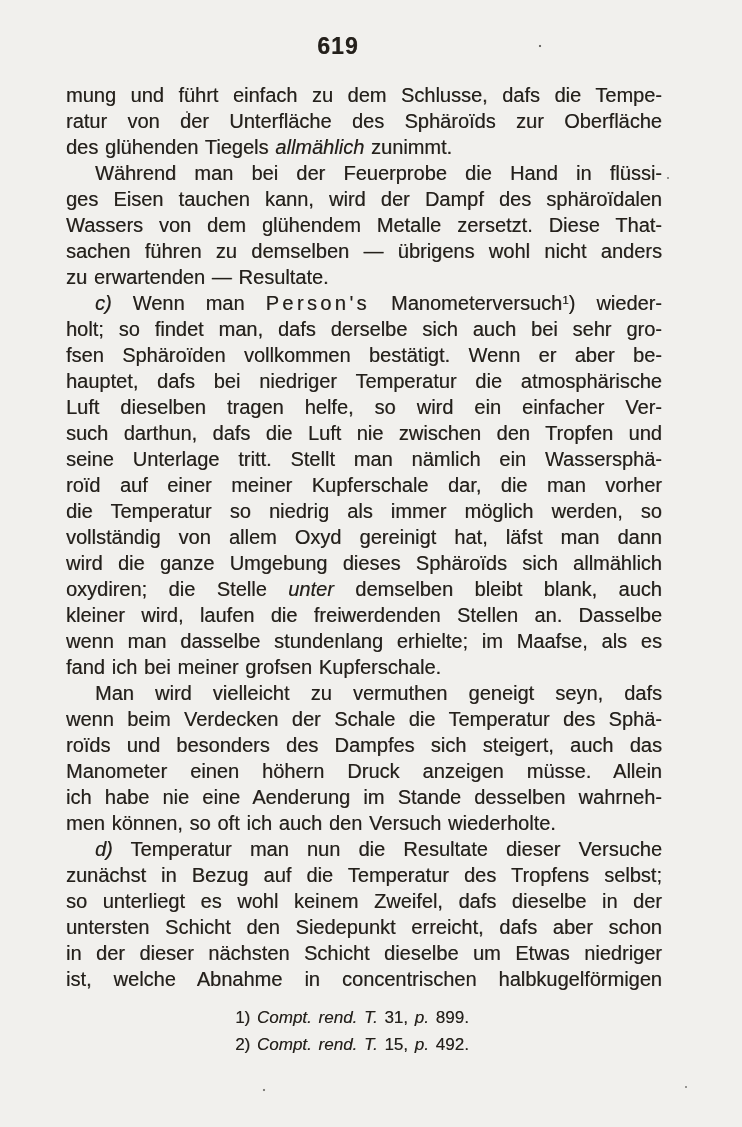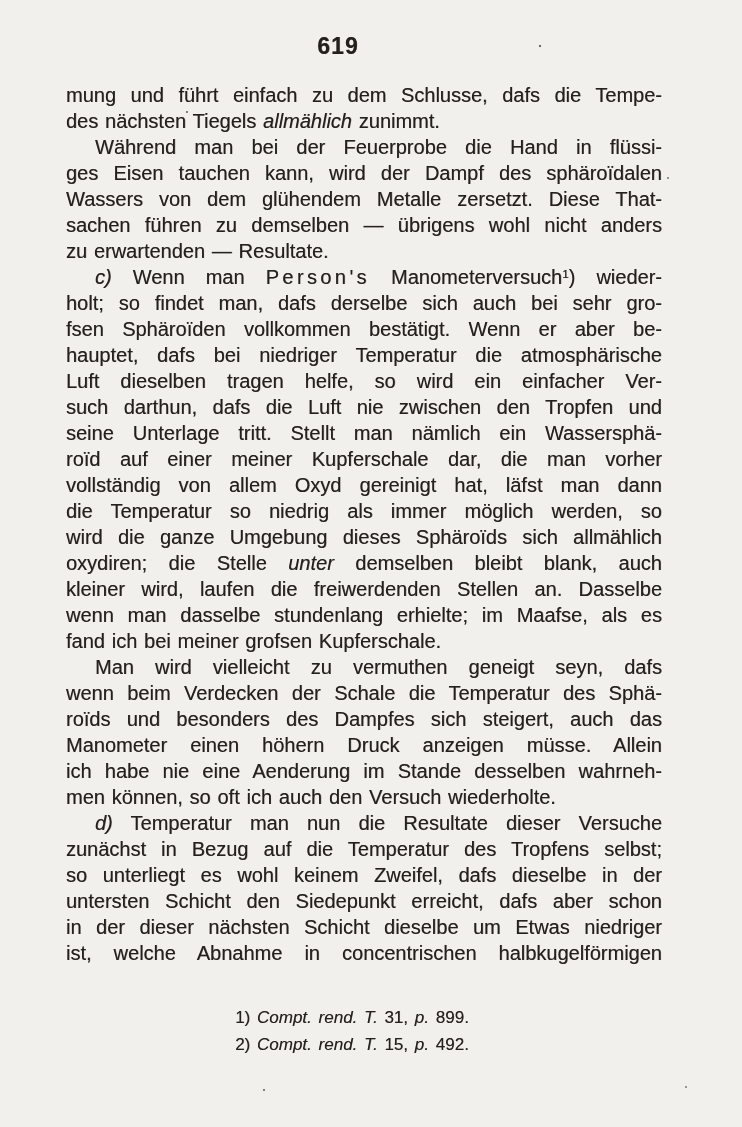--- a/index.html
+++ b/index.html
@@ -74,40 +74,41 @@
   .fn-line { text-align: center; }
 </style>
 </head>
 <body>
 
 <div class="page">
   <div class="page-number">619</div>
   <div class="body-text">
       <div class="paragraph">
         <div class="line just"><span class="">mung und führt einfach zu dem Schlusse, dafs die Tempe-</span></div>
-        <div class="line"><span class="">des nächsten Tiegels </span><span class="it">allmählich</span><span class=""> zunimmt.</span></div>
+        <div class="line just"><span class="">ratur von der Unterfläche des Sphäroïds zur Oberfläche</span></div>
+        <div class="line"><span class="">des glühenden Tiegels </span><span class="it">allmählich</span><span class=""> zunimmt.</span></div>
       </div>
       <div class="paragraph">
         <div class="line just indent"><span class="">Während man bei der Feuerprobe die Hand in flüssi-</span></div>
         <div class="line just"><span class="">ges Eisen tauchen kann, wird der Dampf des sphäroïdalen</span></div>
         <div class="line just"><span class="">Wassers von dem glühendem Metalle zersetzt.  Diese That-</span></div>
         <div class="line just"><span class="">sachen führen zu demselben — übrigens wohl nicht anders</span></div>
         <div class="line"><span class="">zu erwartenden — Resultate.</span></div>
       </div>
       <div class="paragraph">
         <div class="line just indent"><span class="it">c)</span><span class=""> Wenn man </span><span class="sp">Person's</span><span class=""> Manometerversuch</span><span class="sup">1</span><span class="">) wieder-</span></div>
         <div class="line just"><span class="">holt; so findet man, dafs derselbe sich auch bei sehr gro-</span></div>
         <div class="line just"><span class="">fsen Sphäroïden vollkommen bestätigt.  Wenn er aber be-</span></div>
         <div class="line just"><span class="">hauptet, dafs bei niedriger Temperatur die atmosphärische</span></div>
         <div class="line just"><span class="">Luft dieselben tragen helfe, so wird ein einfacher Ver-</span></div>
         <div class="line just"><span class="">such darthun, dafs die Luft nie zwischen den Tropfen und</span></div>
         <div class="line just"><span class="">seine Unterlage tritt.  Stellt man nämlich ein Wassersphä-</span></div>
         <div class="line just"><span class="">roïd auf einer meiner Kupferschale dar, die man vorher</span></div>
+        <div class="line just"><span class="">die Temperatur so niedrig als immer möglich werden, so</span></div>
         <div class="line just"><span class="">vollständig von allem Oxyd gereinigt hat, läfst man dann</span></div>
-        <div class="line just"><span class="">die Temperatur so niedrig als immer möglich werden, so</span></div>
         <div class="line just"><span class="">wird die ganze Umgebung dieses Sphäroïds sich allmählich</span></div>
         <div class="line just"><span class="">oxydiren; die Stelle </span><span class="it">unter</span><span class=""> demselben bleibt blank, auch</span></div>
         <div class="line just"><span class="">kleiner wird, laufen die freiwerdenden Stellen an.  Dasselbe</span></div>
         <div class="line just"><span class="">wenn man dasselbe stundenlang erhielte; im Maafse, als es</span></div>
         <div class="line"><span class="">fand ich bei meiner grofsen Kupferschale.</span></div>
       </div>
       <div class="paragraph">
         <div class="line just indent"><span class="">Man wird vielleicht zu vermuthen geneigt seyn, dafs</span></div>
         <div class="line just"><span class="">wenn beim Verdecken der Schale die Temperatur des Sphä-</span></div>
         <div class="line just"><span class="">roïds und besonders des Dampfes sich steigert, auch das</span></div>

